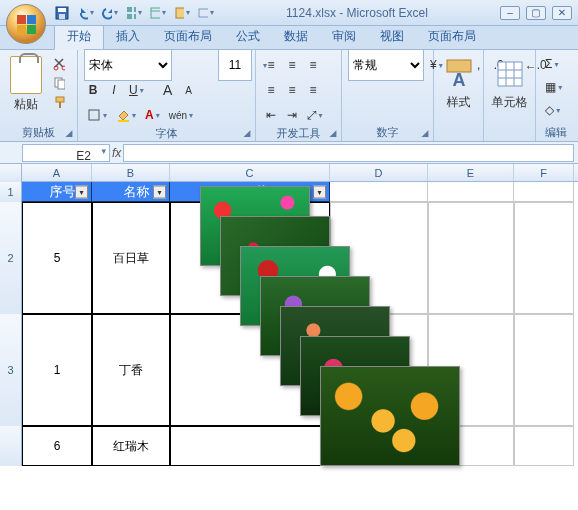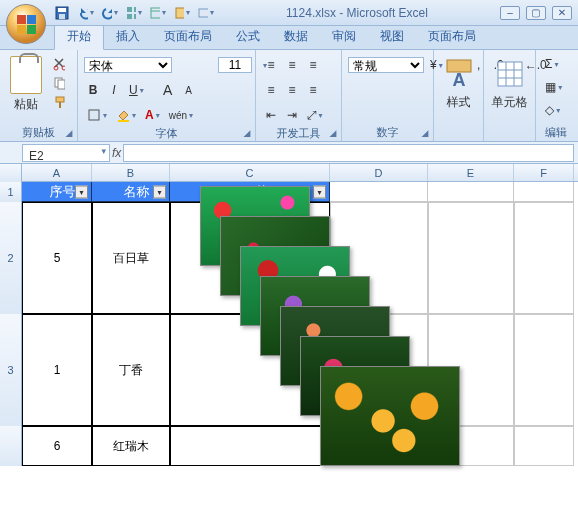--- a/index.html
+++ b/index.html
@@ -40,29 +40,29 @@
   .group { border-right:1px solid #b0c7e2; padding:4px 6px 1px; display:flex; flex-direction:column; position:relative;}
   .group-label { text-align:center; font-size:11px; color:#3a5f8a; height:15px; line-height:15px;}
   .group-body { flex:1; display:flex; align-items:flex-start; gap:4px;}
   .big-btn { width:40px; display:flex; flex-direction:column; align-items:center; gap:2px; padding-top:2px;}
   .clip-icon { width:32px; height:38px; background:#fff; border:1px solid #c2a050; border-radius:2px; position:relative;}
   .clip-icon::before { content:""; position:absolute; top:-4px; left:8px; width:16px; height:8px; border:2px solid #8a8a8a; border-bottom:none; border-radius:6px 6px 0 0;}
   .side-icons { display:flex; flex-direction:column; gap:3px; padding-top:2px;}
   .side-icons span { width:18px; height:16px; display:flex; align-items:center; justify-content:center;}
   .font-row, .num-row { display:flex; align-items:center; gap:3px; height:22px;}
   select.font, input.size {
-    height:16px; font-size:12px; border:1px solid #9db9d9; background:#fff;
+    height:32px; font-size:12px; border:1px solid #9db9d9; background:#fff;
   }
   select.font{ width:88px;} input.size{ width:34px; text-align:center;margin-left:36px;}
   .btn { min-width:18px; height:20px; display:flex; align-items:center; justify-content:center; border:1px solid transparent; border-radius:2px; padding:0 2px;}
   .dd::after{ content:"▾"; font-size:8px; margin-left:2px; color:#5a7aa5;}
   .dialog-launch { position:absolute; right:2px; bottom:2px; width:12px; height:12px; font-size:9px; color:#5a7aa5; display:flex; align-items:center; justify-content:center;}
   
   .fbar { height:22px; background:#e8f0fa; display:flex; align-items:center; border-bottom:1px solid #9db9d9;}
-  .namebox { width:88px; height:18px; border:1px solid #9db9d9; background:#fff; margin-left:22px; padding:4px 18px 0 6px; font-size:12px; position:relative;}
+  .namebox { width:88px; height:18px; border:1px solid #9db9d9; background:#fff; margin-left:22px; padding:4px 18px 0 6px; font-size:12px; position:relative;text-align:right;}
   .namebox::after{ content:"▾"; position:absolute; right:3px; top:1px; font-size:9px; color:#5a7aa5;}
   .fx { margin:0 2px; color:#555; font-style:italic;}
   .formula-input { flex:1; height:18px; border:1px solid #9db9d9; background:#fff; margin-right:4px;}
   
   .grid-wrap { position:relative; background:#fff; height:calc(510px - 26px - 24px - 92px - 22px); overflow:hidden;}
   .col-headers { display:flex; height:18px; background:linear-gradient(#f4f8fd,#dce8f6); border-bottom:1px solid #9db9d9;}
   .rowhdr { width:22px; background:linear-gradient(#f4f8fd,#dce8f6); border-right:1px solid #9db9d9; text-align:center; font-size:11px; color:#3a5f8a; display:flex; align-items:center; justify-content:center;}
   .colhdr { border-right:1px solid #bcd0e8; text-align:center; font-size:11px; color:#3a5f8a; display:flex; align-items:center; justify-content:center;}
   .rows { display:flex; flex-direction:column;}
   .row { display:flex;}

